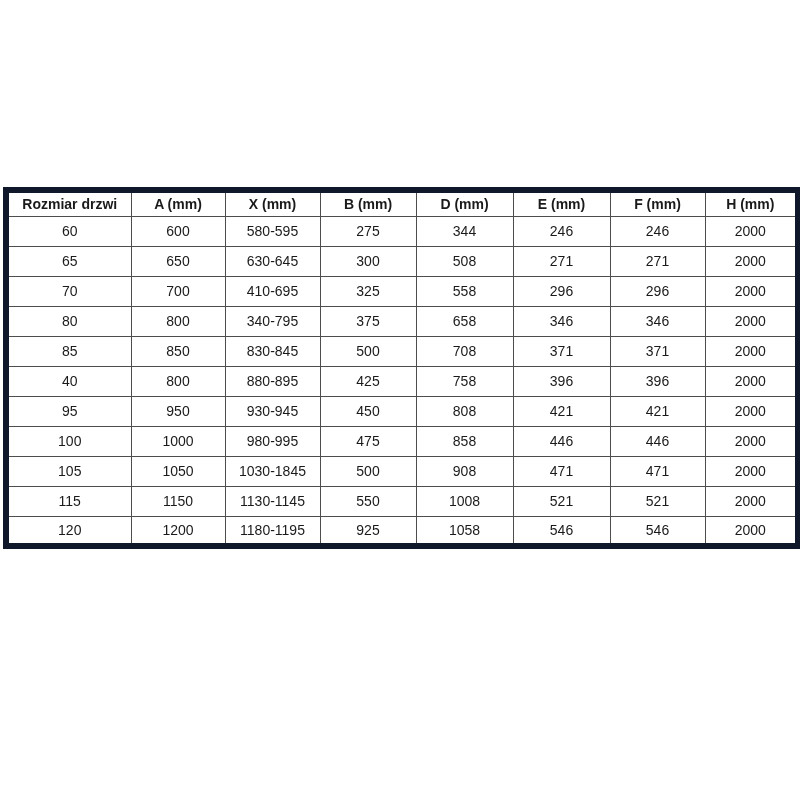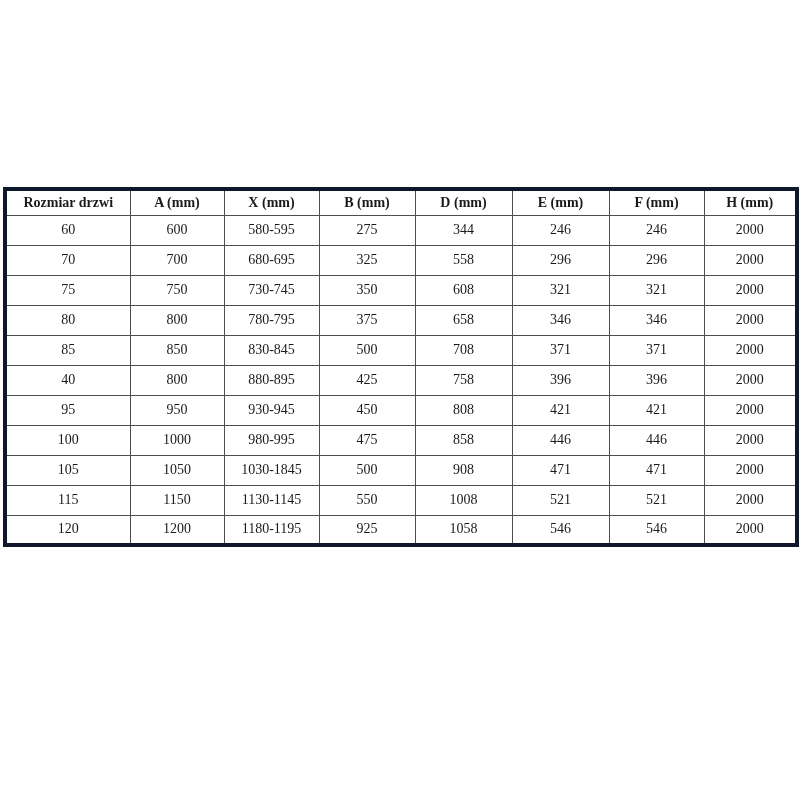--- a/index.html
+++ b/index.html
@@ -13,22 +13,21 @@
     position: relative;
     font-family: "Liberation Sans", sans-serif;
   }
   .dim-table {
     position: absolute;
     left: 3px;
     top: 187px;
     width: 792px;
     border-collapse: collapse;
     table-layout: fixed;
-    border: 4px solid #0f172a;
-    font-family: Liberation Serif, serif;
+    border: 6px solid #0f172a;
   }
   .dim-table th,
   .dim-table td {
     border: 1px solid #4d4d4d;
     text-align: center;
     vertical-align: middle;
     font-size: 14px;
     color: #1a1a1a;
     padding: 0;
     overflow: hidden;
@@ -77,43 +76,43 @@
         <td>60</td>
         <td>600</td>
         <td>580-595</td>
         <td>275</td>
         <td>344</td>
         <td>246</td>
         <td>246</td>
         <td>2000</td>
       </tr>
       <tr>
+        <td>65</td>
+        <td>650</td>
+        <td>630-645</td>
+        <td>300</td>
+        <td>508</td>
+        <td>271</td>
+        <td>271</td>
+        <td>2000</td>
+      </tr>
+      <tr>
         <td>70</td>
         <td>700</td>
-        <td>680-695</td>
+        <td>410-695</td>
         <td>325</td>
         <td>558</td>
         <td>296</td>
         <td>296</td>
         <td>2000</td>
       </tr>
       <tr>
-        <td>75</td>
-        <td>750</td>
-        <td>730-745</td>
-        <td>350</td>
-        <td>608</td>
-        <td>321</td>
-        <td>321</td>
-        <td>2000</td>
-      </tr>
-      <tr>
         <td>80</td>
         <td>800</td>
-        <td>780-795</td>
+        <td>340-795</td>
         <td>375</td>
         <td>658</td>
         <td>346</td>
         <td>346</td>
         <td>2000</td>
       </tr>
       <tr>
         <td>85</td>
         <td>850</td>
         <td>830-845</td>

